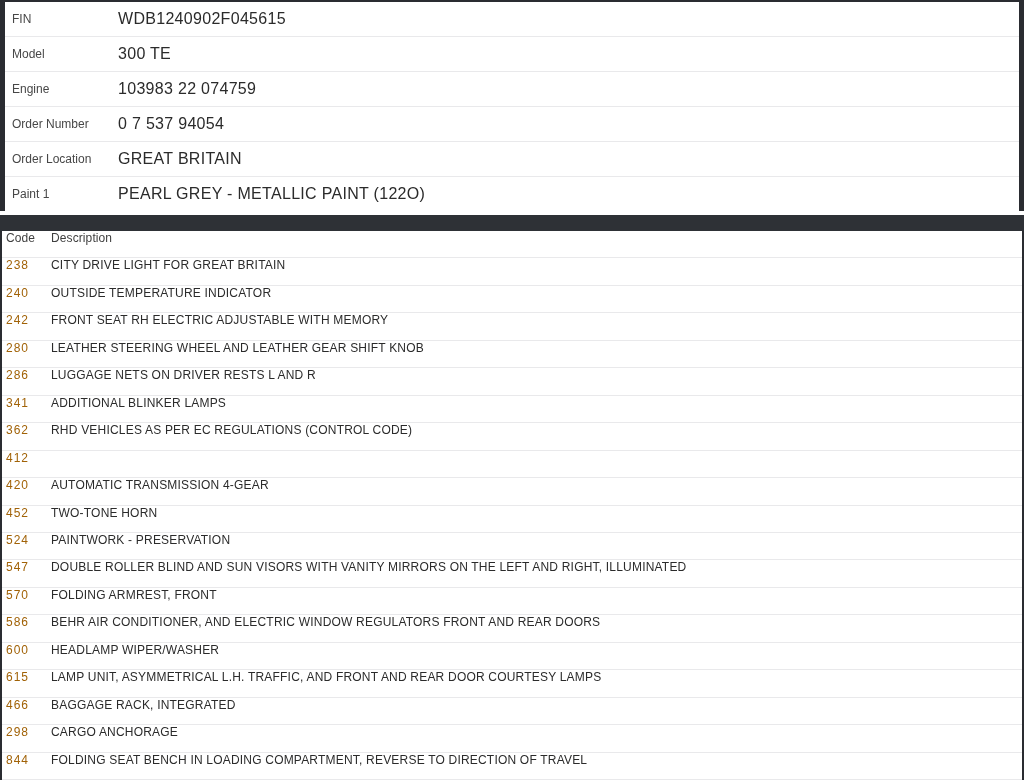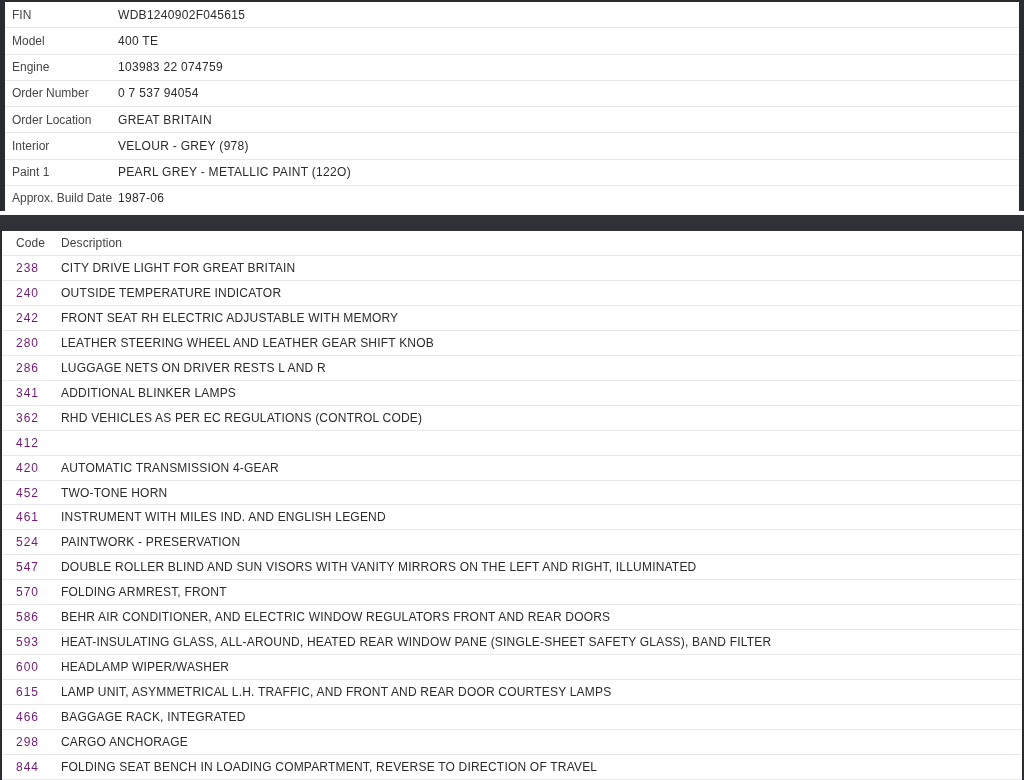--- a/index.html
+++ b/index.html
@@ -26,21 +26,21 @@
     border-bottom: 1px solid #e9e9eb;
     padding-left: 7px;
   }
   .spec-row:last-child { border-bottom: none; }
   .spec-label {
     width: 106px; flex: 0 0 106px;
     font-size: 12px; color: #474747;
     white-space: nowrap;
   }
   .spec-value {
-    font-size: 12px; color: #2b2b2b;
+    font-size: 16px; color: #2b2b2b;
     letter-spacing: 0.3px;
     white-space: nowrap;
   }
 
   
   .divider-bar {
     position: absolute; top: 215px; left: 0;
     width: 1024px; height: 16px;
     background: #2e3136;
   }
@@ -49,27 +49,27 @@
   .code-table {
     position: absolute; top: 231px; left: 0;
     width: 1024px; height: 549px;
     border-left: 2px solid #2a2c31;
     border-right: 2px solid #2a2c31;
     background: #fff;
     display: flex; flex-direction: column;
   }
   .code-row {
     flex: 1 1 0;
-    display: flex; align-items: center;
+    display: flex; align-items: flex-start;
     border-bottom: 1px solid #e9e9eb;
-    padding-left: 14px;
+    padding-left: 4px;
   }
   .code-cell {
     width: 45px; flex: 0 0 45px;
-    font-size: 12px; color: #701a75;
+    font-size: 12px; color: #a16207;
     letter-spacing: 1px;
     white-space: nowrap;
   }
   .desc-cell {
     font-size: 12px; color: #2b2b2b;
     letter-spacing: 0.2px;
     white-space: nowrap;
   }
   .code-header .code-cell,
   .code-header .desc-cell {
@@ -83,53 +83,45 @@
 
   <div class="spec-table">
 
       <div class="spec-row">
         <div class="spec-label">FIN</div>
         <div class="spec-value">WDB1240902F045615</div>
       </div>
 
       <div class="spec-row">
         <div class="spec-label">Model</div>
-        <div class="spec-value">400 TE</div>
+        <div class="spec-value">300 TE</div>
       </div>
 
       <div class="spec-row">
         <div class="spec-label">Engine</div>
         <div class="spec-value">103983 22 074759</div>
       </div>
 
 
       <div class="spec-row">
         <div class="spec-label">Order Number</div>
         <div class="spec-value">0 7 537 94054</div>
       </div>
 
       <div class="spec-row">
         <div class="spec-label">Order Location</div>
         <div class="spec-value">GREAT BRITAIN</div>
       </div>
 
-      <div class="spec-row">
-        <div class="spec-label">Interior</div>
-        <div class="spec-value">VELOUR - GREY (978)</div>
-      </div>
 
       <div class="spec-row">
         <div class="spec-label">Paint 1</div>
         <div class="spec-value">PEARL GREY - METALLIC PAINT (122O)</div>
       </div>
 
-      <div class="spec-row">
-        <div class="spec-label">Approx. Build Date</div>
-        <div class="spec-value">1987-06</div>
-      </div>
     </div>
 
   <div class="divider-bar"></div>
 
   <div class="code-table">
     <div class="code-row code-header">
       <div class="code-cell">Code</div>
       <div class="desc-cell">Description</div>
     </div>
 
@@ -176,24 +168,20 @@
         <div class="code-cell">420</div>
         <div class="desc-cell">AUTOMATIC TRANSMISSION 4-GEAR</div>
       </div>
 
 
       <div class="code-row">
         <div class="code-cell">452</div>
         <div class="desc-cell">TWO-TONE HORN</div>
       </div>
 
-      <div class="code-row">
-        <div class="code-cell">461</div>
-        <div class="desc-cell">INSTRUMENT WITH MILES IND. AND ENGLISH LEGEND</div>
-      </div>
 
       <div class="code-row">
         <div class="code-cell">524</div>
         <div class="desc-cell">PAINTWORK - PRESERVATION</div>
       </div>
 
       <div class="code-row">
         <div class="code-cell">547</div>
         <div class="desc-cell">DOUBLE ROLLER BLIND AND SUN VISORS WITH VANITY MIRRORS ON THE LEFT AND RIGHT, ILLUMINATED</div>
       </div>
@@ -201,24 +189,20 @@
       <div class="code-row">
         <div class="code-cell">570</div>
         <div class="desc-cell">FOLDING ARMREST, FRONT</div>
       </div>
 
       <div class="code-row">
         <div class="code-cell">586</div>
         <div class="desc-cell">BEHR AIR CONDITIONER, AND ELECTRIC WINDOW REGULATORS FRONT AND REAR DOORS</div>
       </div>
 
-      <div class="code-row">
-        <div class="code-cell">593</div>
-        <div class="desc-cell">HEAT-INSULATING GLASS, ALL-AROUND, HEATED REAR WINDOW PANE (SINGLE-SHEET SAFETY GLASS), BAND FILTER</div>
-      </div>
 
       <div class="code-row">
         <div class="code-cell">600</div>
         <div class="desc-cell">HEADLAMP WIPER/WASHER</div>
       </div>
 
       <div class="code-row">
         <div class="code-cell">615</div>
         <div class="desc-cell">LAMP UNIT, ASYMMETRICAL L.H. TRAFFIC, AND FRONT AND REAR DOOR COURTESY LAMPS</div>
       </div>

